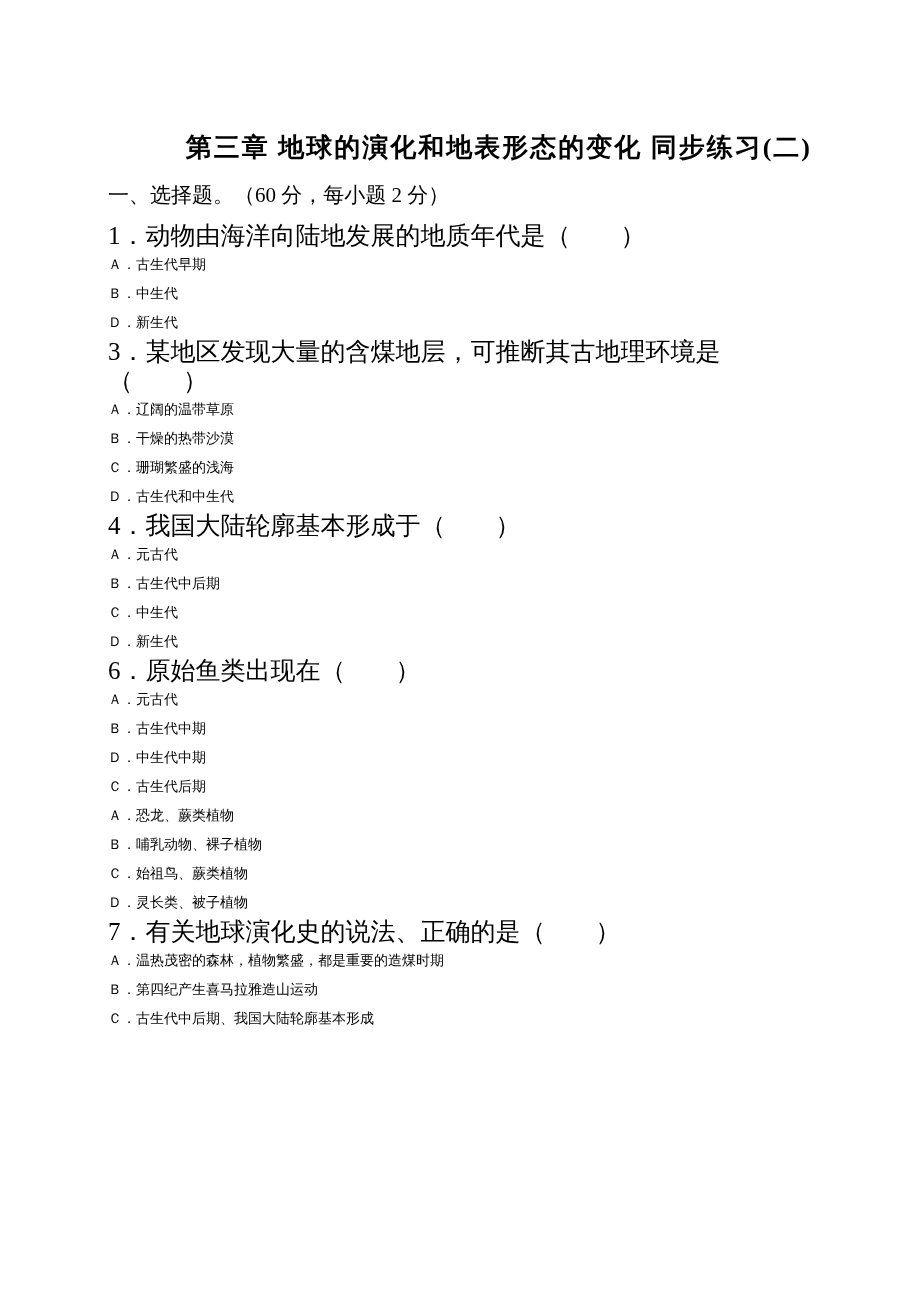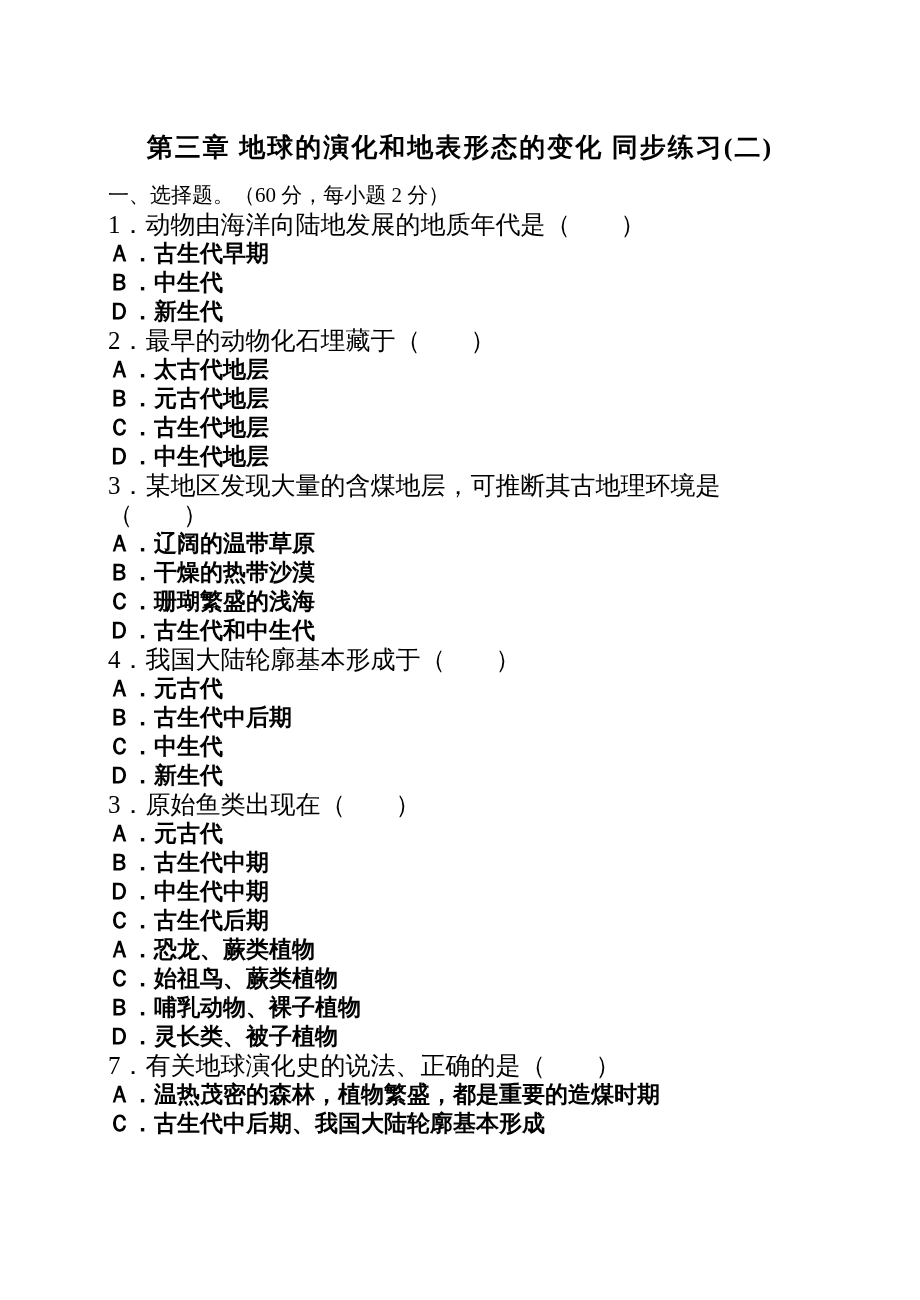--- a/index.html
+++ b/index.html
@@ -11,90 +11,83 @@
       width: 920px;
       height: 1300px;
       background: #ffffff;
       font-family: "SimSun", "宋体", serif;
       color: #000000;
       padding: 130px 108px 0 108px;
     }
     .title {
       font-size: 26px;
       font-weight: bold;
-      text-align: center;
+      text-align: right;
       margin-bottom: 16px;
       letter-spacing: 2px;
     }
     .section-header {
       font-size: 21px;
       line-height: 29px;
-      margin-bottom: 0;
+      margin-bottom: 11px;
     }
     .question-line {
       font-size: 25px;
       line-height: 29px;
     }
     .option-line {
-      font-size: 23px;
+      font-size: 14px;
       line-height: 29px;
-      font-weight: bold;
     }
   </style>
 </head>
 <body>
 
 <div class="content">
   <h1 class="title">第三章 地球的演化和地表形态的变化 同步练习(二)</h1>
   <div class="section-header">一、选择题。（60 分，每小题 2 分）</div>
 
   <div>
     <div class="question-line">1．动物由海洋向陆地发展的地质年代是（　　）</div>
     <div class="option-line">Ａ．古生代早期</div>
     <div class="option-line">Ｂ．中生代</div>
     <div class="option-line">Ｄ．新生代</div>
   </div>
 
-  <div>
-    <div class="question-line">2．最早的动物化石埋藏于（　　）</div>
-    <div class="option-line">Ａ．太古代地层</div>
-    <div class="option-line">Ｂ．元古代地层</div>
-    <div class="option-line">Ｃ．古生代地层</div>
-    <div class="option-line">Ｄ．中生代地层</div>
-  </div>
 
   <div>
     <div class="question-line">3．某地区发现大量的含煤地层，可推断其古地理环境是（　　）</div>
     <div class="option-line">Ａ．辽阔的温带草原</div>
     <div class="option-line">Ｂ．干燥的热带沙漠</div>
     <div class="option-line">Ｃ．珊瑚繁盛的浅海</div>
     <div class="option-line">Ｄ．古生代和中生代</div>
   </div>
 
   <div>
     <div class="question-line">4．我国大陆轮廓基本形成于（　　）</div>
     <div class="option-line">Ａ．元古代</div>
     <div class="option-line">Ｂ．古生代中后期</div>
     <div class="option-line">Ｃ．中生代</div>
     <div class="option-line">Ｄ．新生代</div>
   </div>
 
   <div>
-    <div class="question-line">3．原始鱼类出现在（　　）</div>
+    <div class="question-line">6．原始鱼类出现在（　　）</div>
     <div class="option-line">Ａ．元古代</div>
     <div class="option-line">Ｂ．古生代中期</div>
     <div class="option-line">Ｄ．中生代中期</div>
     <div class="option-line">Ｃ．古生代后期</div>
   </div>
 
   <div>
     <div class="option-line">Ａ．恐龙、蕨类植物</div>
+    <div class="option-line">Ｂ．哺乳动物、裸子植物</div>
     <div class="option-line">Ｃ．始祖鸟、蕨类植物</div>
-    <div class="option-line">Ｂ．哺乳动物、裸子植物</div>
     <div class="option-line">Ｄ．灵长类、被子植物</div>
   </div>
 
   <div>
     <div class="question-line">7．有关地球演化史的说法、正确的是（　　）</div>
     <div class="option-line">Ａ．温热茂密的森林，植物繁盛，都是重要的造煤时期</div>
+    <div class="option-line">Ｂ．第四纪产生喜马拉雅造山运动</div>
     <div class="option-line">Ｃ．古生代中后期、我国大陆轮廓基本形成</div>
   </div>
 </div>
 
 </body></html>

